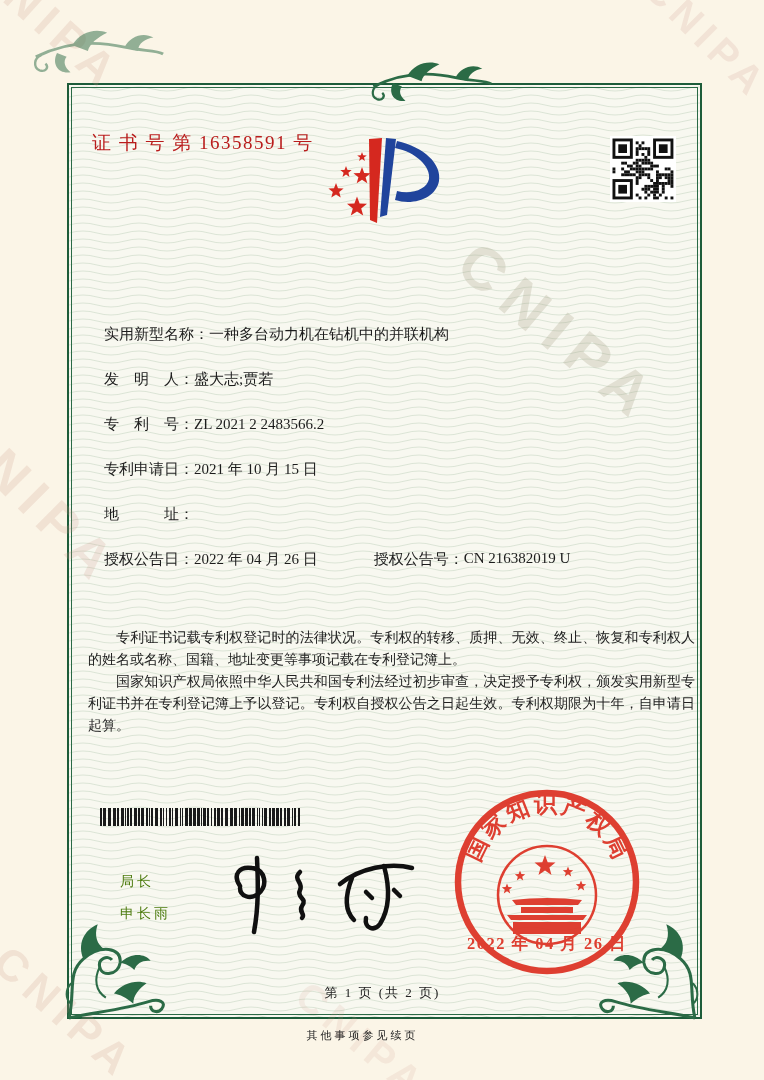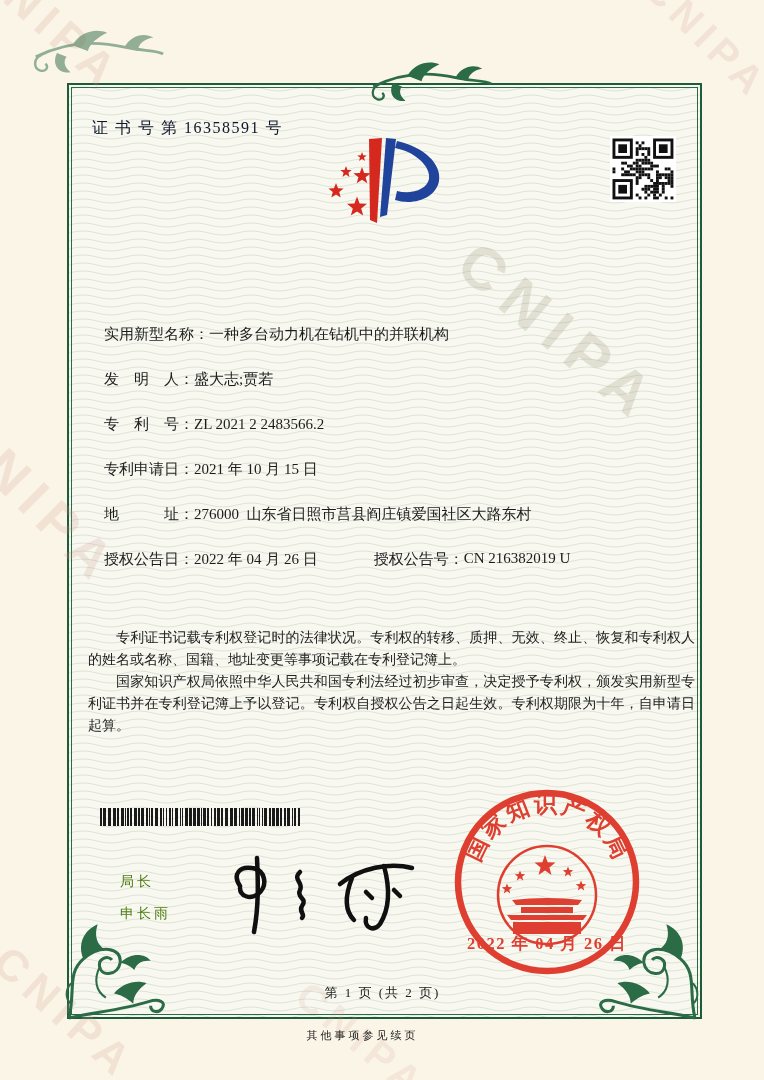--- a/index.html
+++ b/index.html
@@ -18,22 +18,22 @@
   .wm6{left:283px;top:1018px;font-size:40px;letter-spacing:7px;color:rgba(205,148,136,.14);transform:rotate(40deg);}
 
   
   .frame{position:absolute;left:67px;top:83px;width:631px;height:932px;
          border:2.5px solid #1d5c3a;background:#f8f8f0;z-index:1;}
   .frame::after{content:"";position:absolute;inset:2px;border:1px solid #2a6a46;pointer-events:none;}
   .guilloche{position:absolute;inset:0;width:100%;height:100%;}
 
   .content{position:absolute;inset:0;z-index:5;}
 
-  .cert-number{position:absolute;left:92px;top:118px;font-size:16px;letter-spacing:1.5px;
-               color:#0f172a;white-space:pre-wrap;}
+  .cert-number{position:absolute;left:92px;top:130px;font-size:19px;letter-spacing:1.5px;
+               color:#b91c1c;white-space:pre-wrap;}
   .logo{position:absolute;left:320px;top:128px;}
   .qr{position:absolute;left:610px;top:136px;}
 
   .title{position:absolute;left:67px;top:226px;width:631px;text-align:center;
          font-size:37px;font-weight:700;letter-spacing:7px;color:#141414;}
 
   .fields{position:absolute;left:104px;top:312px;width:575px;}
   .frow{height:45px;display:flex;align-items:center;font-size:15px;color:#1c1c1c;}
   .field-label,.field-value{white-space:pre-wrap;}
   .pair{display:flex;}
@@ -283,21 +283,20 @@
       <div class="frow">
         <span class="field-label">专　利　号：</span>
         <span class="field-value">ZL 2021 2 2483566.2</span>
       </div>
       <div class="frow">
         <span class="field-label">专利申请日：</span>
         <span class="field-value">2021 年 10 月 15 日</span>
       </div>
       <div class="frow">
         <span class="field-label">地　　　址：</span>
-        <span class="field-value">276000  山东省日照市莒县阎庄镇爱国社区大路东村</span>
       </div>
       <div class="frow">
         <span class="pair">
           <span class="field-label">授权公告日：</span>
           <span class="field-value">2022 年 04 月 26 日</span>
         </span>
         <span class="pair second">
           <span class="field-label">授权公告号：</span>
           <span class="field-value">CN 216382019 U</span>
         </span>

